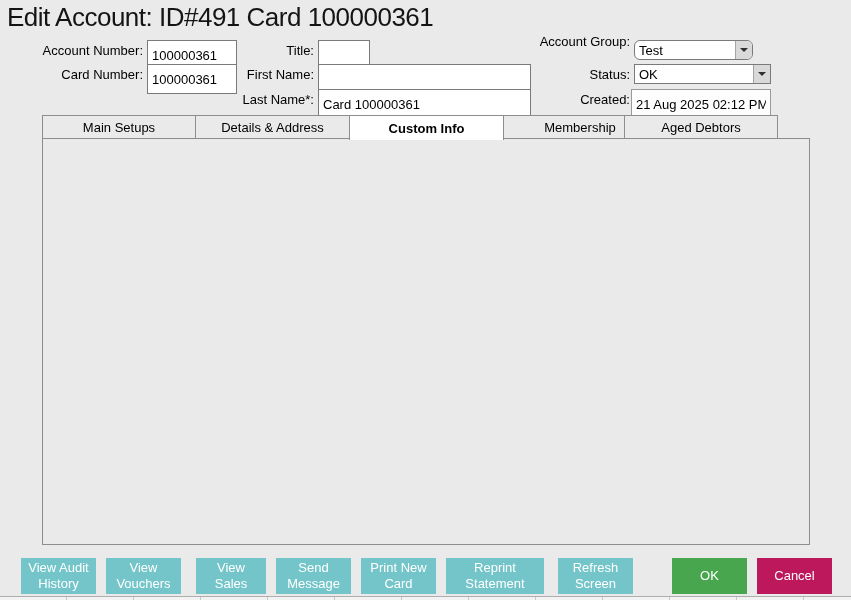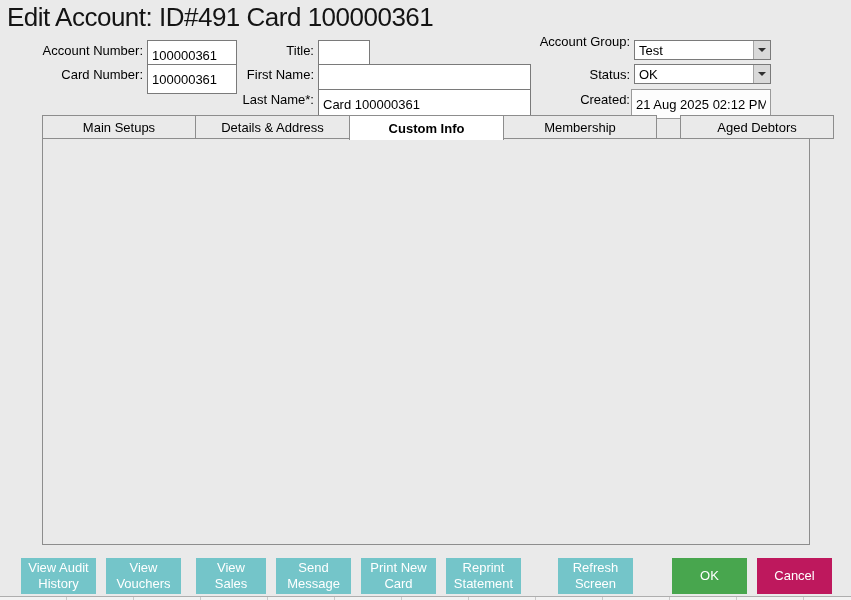--- a/index.html
+++ b/index.html
@@ -119,37 +119,37 @@
 <input class="abs tfield" style="left: 147px; top: 64px; width: 90px;" value="100000361">
 
 <div class="abs lbl" style="left:240px;top:41px;width:74px;">Title:</div>
 <input class="abs tfield" style="left: 318px; top: 40px; width: 52px;" value="">
 <div class="abs lbl" style="left:240px;top:65px;width:74px;">First Name:</div>
 <input class="abs tfield" style="left: 318px; top: 64px; width: 213px;" value="">
 <div class="abs lbl" style="left:240px;top:90px;width:74px;">Last Name*:</div>
 <input class="abs tfield" style="left: 318px; top: 89px; width: 213px;" value="Card 100000361">
 
 <div class="abs lbl" style="left:520px;top:32px;width:110px;">Account Group:</div>
-<div class="abs combo" style="left:634px;top:40px;width:137px;">
+<div class="abs combo" style="left:634px;top:40px;width:119px;border-radius:6px;">
   <span class="val">Test</span>
   <span class="btn"></span>
 </div>
 <div class="abs lbl" style="left:520px;top:65px;width:110px;">Status:</div>
 <div class="abs combo" style="left:634px;top:64px;width:137px;">
   <span class="val">OK</span>
   <span class="btn"></span>
 </div>
 <div class="abs lbl" style="left:520px;top:90px;width:110px;">Created:</div>
 <input class="abs tfield readonly" style="left: 631px; top: 89px; width: 140px;" readonly="" value="21 Aug 2025 02:12 PM">
 
 <div class="abs tab" style="left:42px;width:154px;">Main Setups</div>
 <div class="abs tab" style="left:195px;width:155px;">Details &amp; Address</div>
 <div class="abs tab active" style="left:349px;width:155px;">Custom Info</div>
 <div class="abs tab disabled" style="left:503px;width:154px;">Membership</div>
-<div class="abs tab disabled" style="left:680px;width:154px;">Aged Debtors</div>
+<div class="abs tab disabled" style="left:624px;width:154px;">Aged Debtors</div>
 
 <div class="abs" id="tab-panel"></div>
 
 <div class="group" style="left:48px;top:152px;width:282px;height:101px;">
   <span class="legend">Flags</span>
   <div class="cbrow" style="top:9px;">
     <span class="cb checked"></span>
     <span class="cblabel">Soccer Club</span>
   </div>
   <div class="cbrow" style="top:27px;">
@@ -200,18 +200,18 @@
     <span class="btn"></span>
   </div>
   <button class="abs small-teal-btn" style="left:335px;top:369px;width:129px;">Edit Custom Fields</button>
 </div>
 
 <button class="abs fbtn" style="left:21px;width:75px;">View Audit History</button>
 <button class="abs fbtn" style="left:106px;width:75px;">View Vouchers</button>
 <button class="abs fbtn" style="left:196px;width:70px;">View Sales</button>
 <button class="abs fbtn" style="left:276px;width:75px;">Send Message</button>
 <button class="abs fbtn" style="left:361px;width:75px;">Print New Card</button>
-<button class="abs fbtn" style="left:446px;width:75px;">Reprint Statement</button>
+<button class="abs fbtn" style="left:446px;width:98px;">Reprint Statement</button>
 <button class="abs fbtn" style="left:558px;width:75px;">Refresh Screen</button>
 <button class="abs fbtn green" style="left:672px;width:75px;">OK</button>
 <button class="abs fbtn red" style="left:757px;width:75px;">Cancel</button>
 
 <div class="abs" id="bottom-strip"></div>
 
 </body></html>

